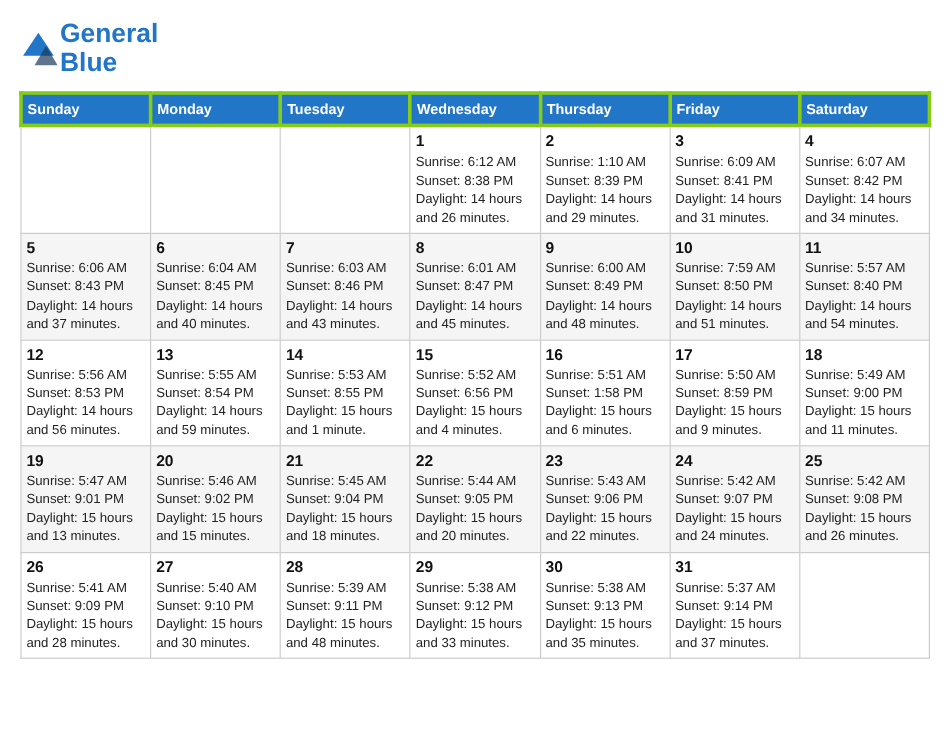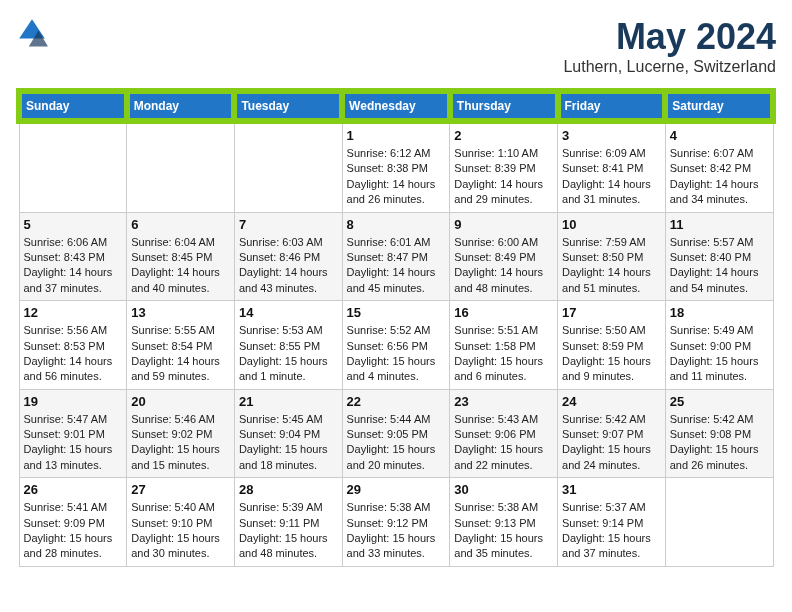--- a/index.html
+++ b/index.html
@@ -51,21 +51,21 @@
       border-collapse: collapse;
       font-size: 11px;
     }
     .calendar th {
       background: #2176c7;
       color: #fff;
       padding: 5px 4px;
       text-align: left;
       font-size: 12px;
       font-weight: bold;
-      border: 6px solid #84cc16;
+      border: 3px solid #84cc16;
     }
     .calendar td {
       border: 1px solid #ccc;
       vertical-align: top;
       padding: 4px;
       width: calc(100%/7);
       min-height: 80px;
       background: #fff;
     }
     .calendar tr:nth-child(even) td {
@@ -87,24 +87,24 @@
   </style>
 </head>
 <body>
 
 <div class="header">
   <div class="logo">
     <svg class="logo-icon" viewBox="0 0 40 40">
       <polygon points="20,4 36,28 4,28" fill="#2176c7"></polygon>
       <polygon points="28,18 40,38 16,38" fill="#1a3a5c" opacity="0.7"></polygon>
     </svg>
-  </div>
-  <div class="title-block">
-    <div class="month-title">May 2024</div>
-    <div class="location-title">Luthern, Lucerne, Switzerland</div>
+    <div class="logo-text">
+      <div><span>General</span></div>
+      <div><span style="color:#2176c7">Blue</span></div>
+    </div>
   </div>
 </div>
 
 <table class="calendar">
   <thead>
     <tr id="weekday-header">
         <th>Sunday</th>
         <th>Monday</th>
         <th>Tuesday</th>
         <th>Wednesday</th>

